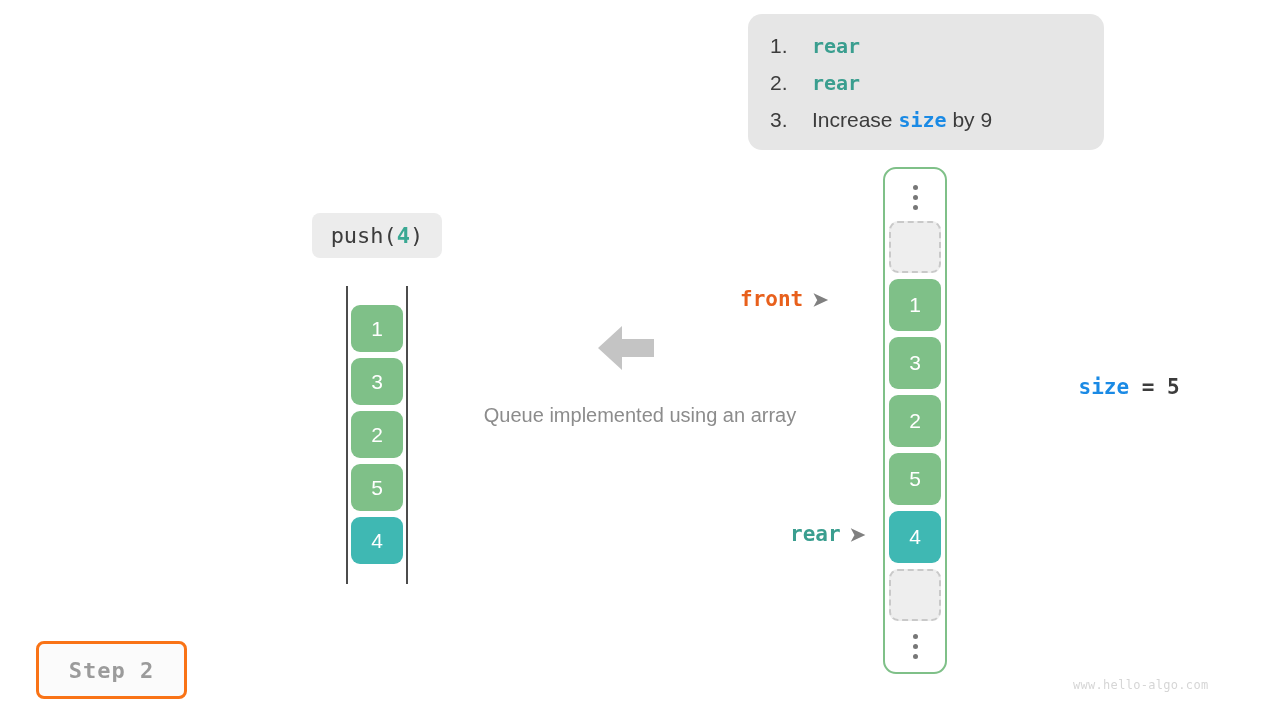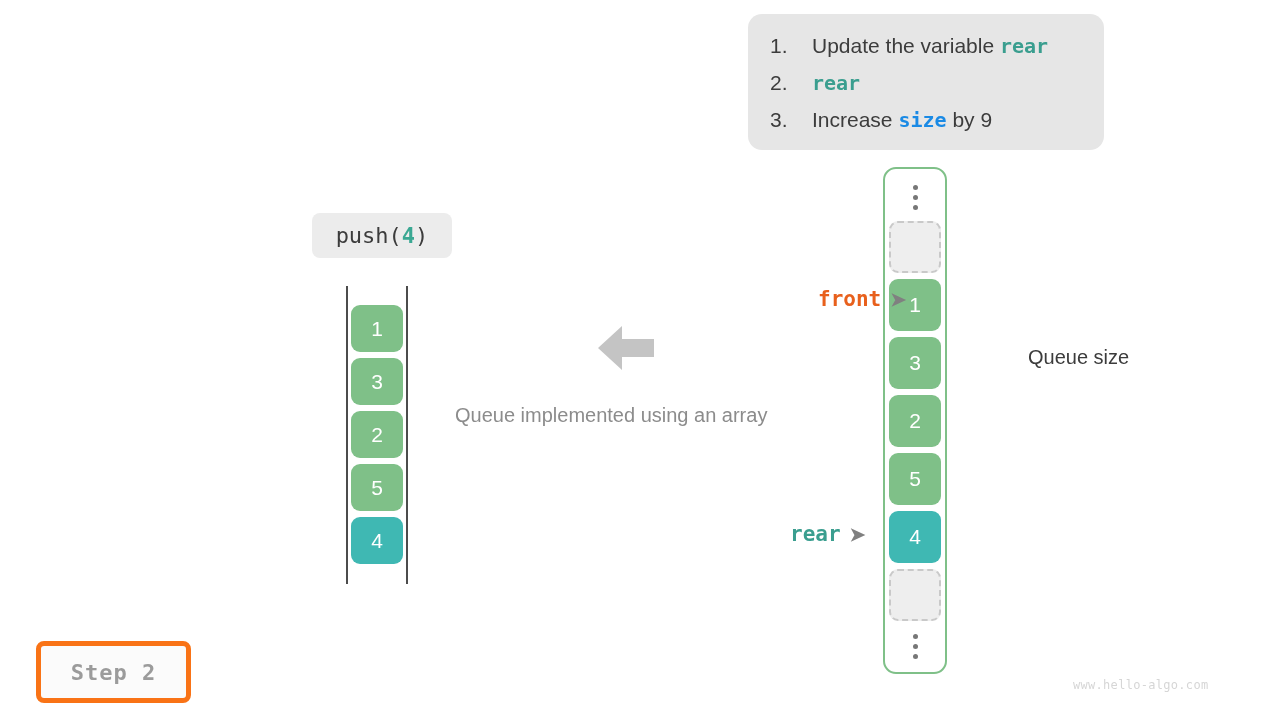--- a/index.html
+++ b/index.html
@@ -54,21 +54,21 @@
     font-weight: bold;
     color: #1a8ae5;
     font-size: 20px;
   }
 
   
   #op-label {
     position: absolute;
     left: 312px;
     top: 213px;
-    width: 140px;
+    width: 130px;
     height: 45px;
     background: #ececec;
     border-radius: 8px;
     display: flex;
     align-items: center;
     justify-content: center;
     font-family: "DejaVu Sans Mono", monospace;
     font-size: 22px;
     color: #3c3c3c;
     letter-spacing: 0px;
@@ -121,20 +121,21 @@
     width: 60px;
     height: 60px;
   }
 
   
   #caption {
     position: absolute;
     left: 455px;
     top: 404px;
     width: 370px;
+    text-align: center;
     font-size: 20px;
     color: #8c8c8c;
     font-family: "Liberation Sans", sans-serif;
   }
 
   
   #array-container {
     position: absolute;
     left: 883px;
     top: 167px;
@@ -196,21 +197,21 @@
     font-weight: bold;
     font-size: 21px;
     white-space: nowrap;
   }
   .pointer .tip {
     margin-left: 9px;
     color: #808080;
     font-size: 19px;
     font-family: "Liberation Sans", sans-serif;
   }
-  #pointer-front { left: 818px; top: 287px; color: #e8601c; }
+  #pointer-front { left: 740px; top: 287px; color: #e8601c; }
   #pointer-rear  { left: 790px; top: 522px; color: #3a9e8f; }
 
   
   #size-readout {
     position: absolute;
     left: 1028px;
     top: 343px;
     width: 180px;
   }
   #size-title {
@@ -229,21 +230,21 @@
   }
   #size-expr .varname { color: #1a8ae5; }
 
   
   #step-badge {
     position: absolute;
     left: 36px;
     top: 641px;
     width: 145px;
     height: 52px;
-    border: 5px solid #f97316;
+    border: 3px solid #f97316;
     border-radius: 8px;
     background: #fbfbfb;
     display: flex;
     align-items: center;
     justify-content: center;
     font-family: "DejaVu Sans Mono", monospace;
     font-weight: bold;
     font-size: 22px;
     color: #9b9b9b;
     letter-spacing: 1px;
@@ -259,21 +260,20 @@
     color: #d6d6d6;
     letter-spacing: 0.3px;
   }
 </style>
 </head>
 <body>
 
 <div id="instruction-box">
   <div class="instr-row">
     <span class="instr-num">1.</span>
-    <span class="instr-text">Update the variable </span>
     <span class="code-teal">rear</span>
     <span class="instr-text"></span>
   </div>
   <div class="instr-row">
     <span class="instr-num">2.</span>
     <span class="code-teal">rear</span>
     <span class="instr-text"></span>
   </div>
   <div class="instr-row">
     <span class="instr-num">3.</span>
@@ -334,18 +334,20 @@
 <div class="pointer" id="pointer-front">
   <span>front</span>
   <span class="tip">➤</span>
 </div>
 <div class="pointer" id="pointer-rear">
   <span>rear</span>
   <span class="tip">➤</span>
 </div>
 
 <div id="size-readout">
-  <div id="size-title">Queue size</div>
+  <div id="size-expr">
+    <span class="varname">size</span><span> = </span><span>5</span>
+  </div>
 </div>
 
 <div id="step-badge">Step 2</div>
 
 <div id="watermark">www.hello-algo.com</div>
 
 </body></html>

